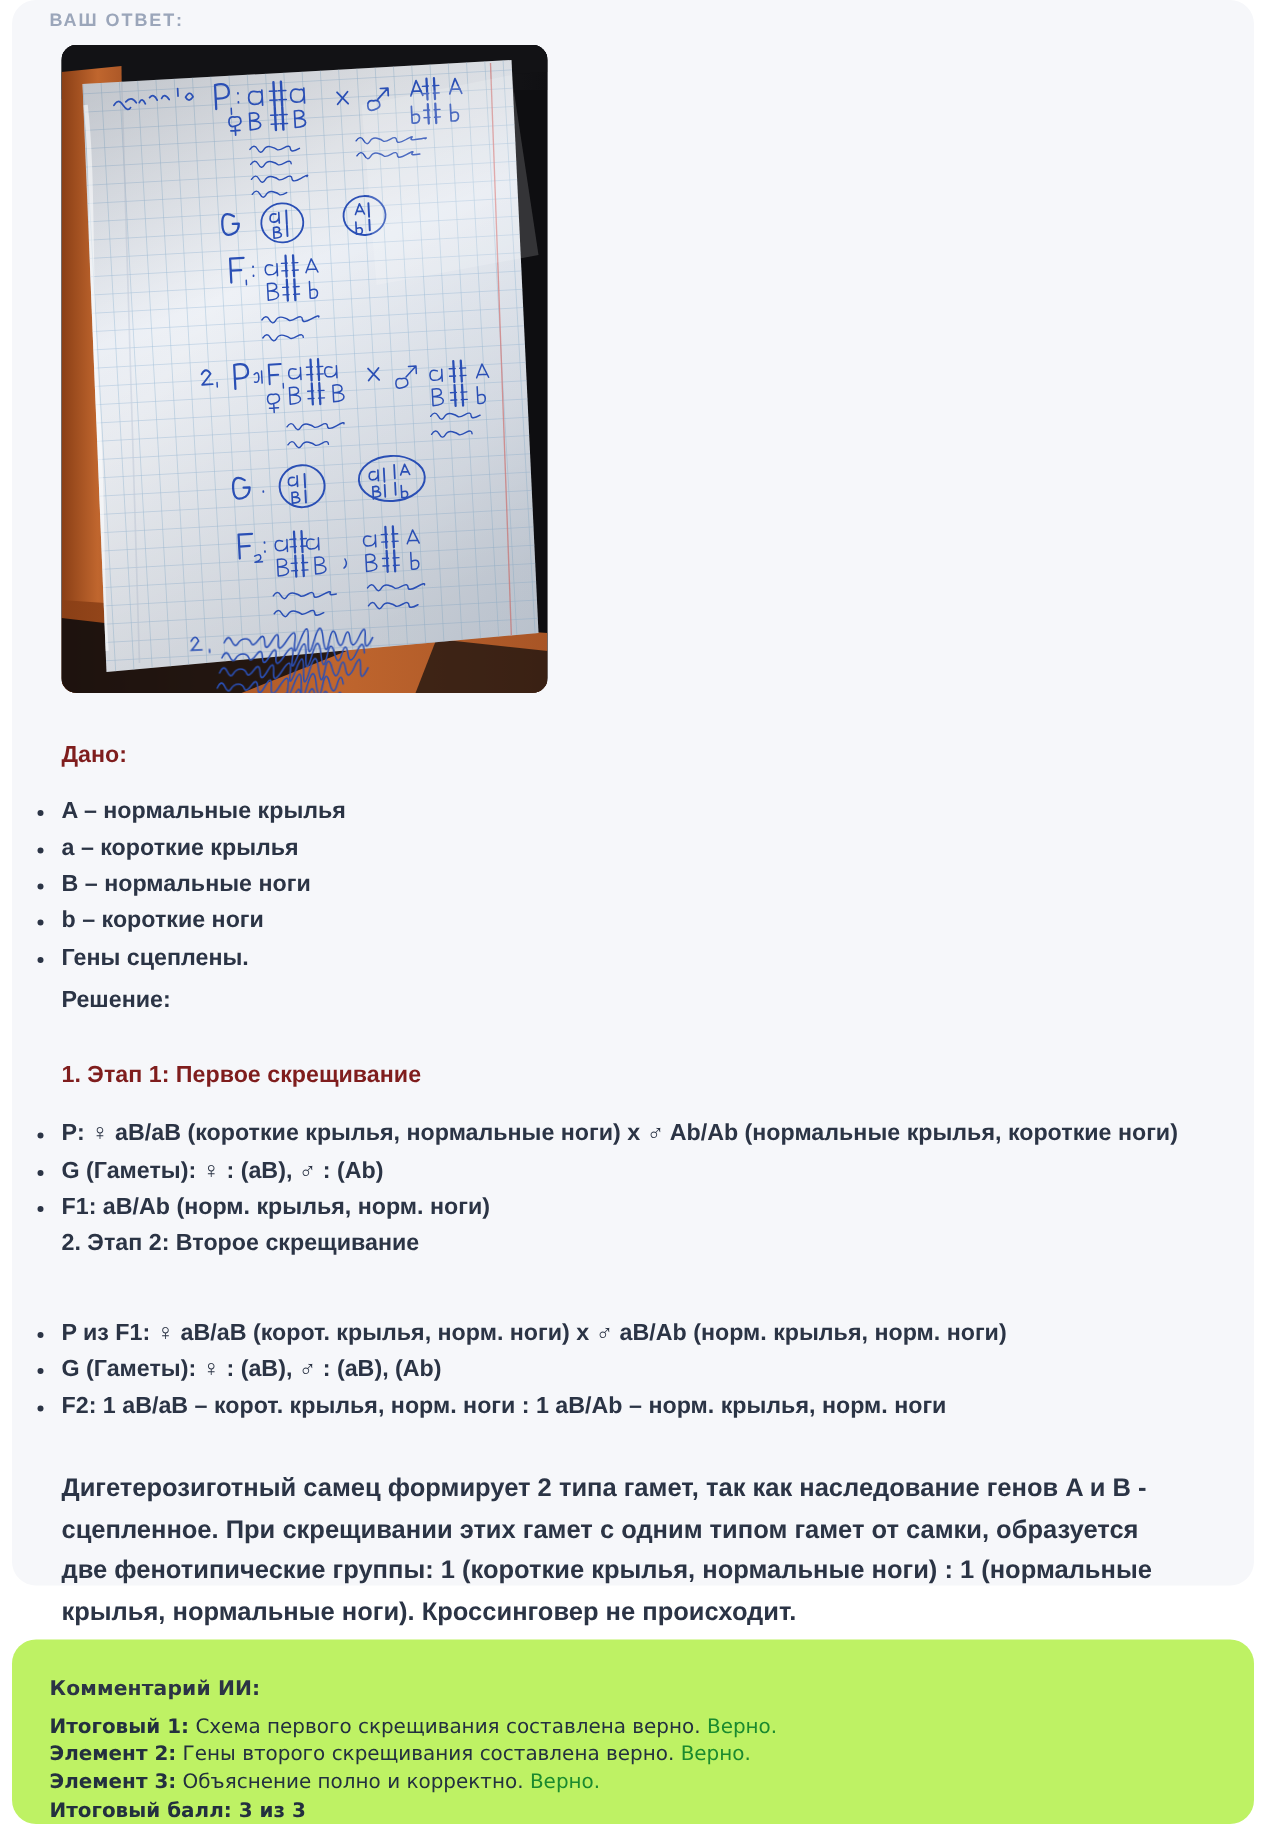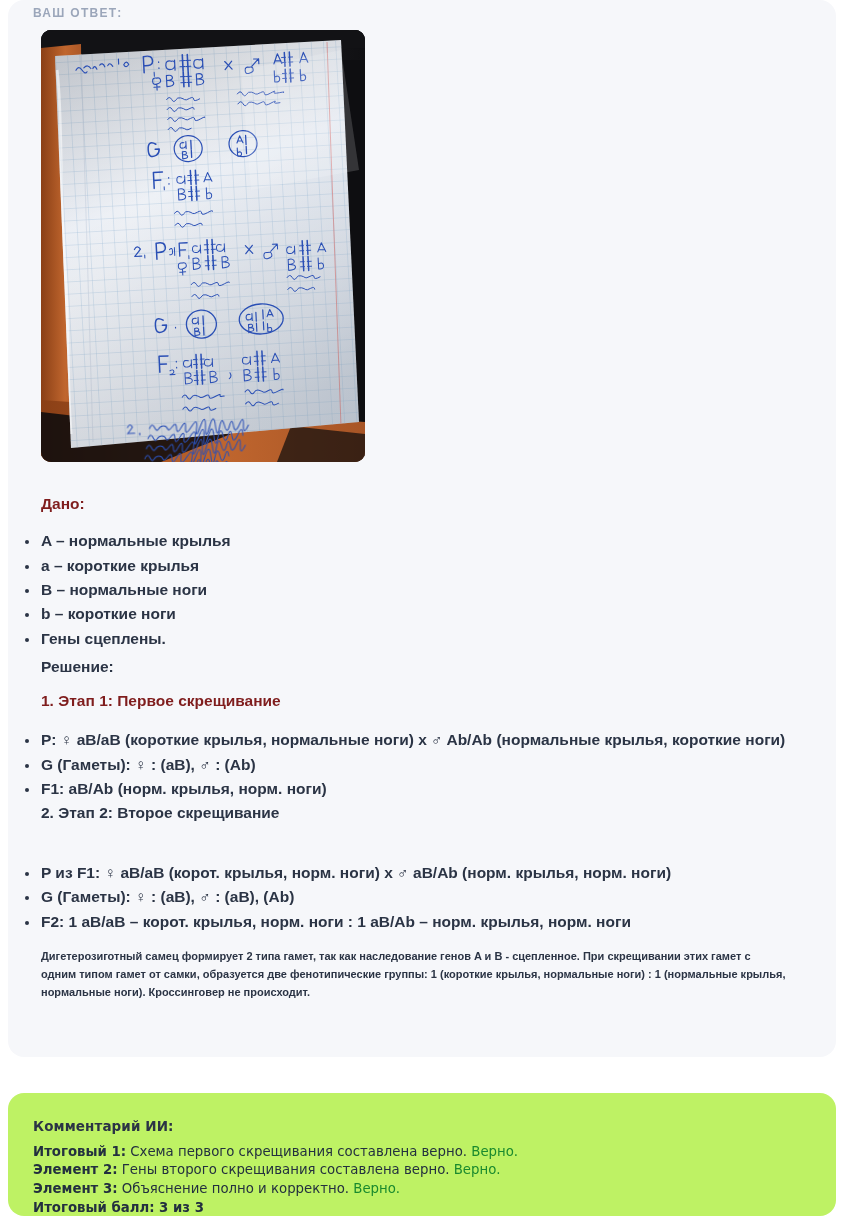--- a/index.html
+++ b/index.html
@@ -59,22 +59,22 @@
   }
   ul.bl li.bullet::before {
     content: "";
     position: absolute; left: 17px; top: 11px;
     width: 4px; height: 4px; border-radius: 50%;
     background: #2b3445;
   }
   ul.bl li.nob { font-weight: 700; }
   .para {
     padding: 0 50px 0 33px;
-    margin: 14px 0 0 0;
-    font-size: 11px; font-weight: 700; color: #2b3445;
+    margin: 28px 0 0 0;
+    font-size: 17px; font-weight: 700; color: #2b3445;
     line-height: 1.62;
   }
 
   
   .ai-card {
     position: absolute; left: 8px; top: 1093px; width: 828px; height: 123px;
     background: #bef264; border-radius: 16px;
   }
   .ai-inner {
     position: absolute; left: 25px; top: 25px; right: 20px;
@@ -339,21 +339,21 @@
 
       <ul class="bl" style="margin-top:15px;">
         <li class="bullet">A – нормальные крылья</li>
         <li class="bullet">a – короткие крылья</li>
         <li class="bullet">B – нормальные ноги</li>
         <li class="bullet">b – короткие ноги</li>
         <li class="bullet">Гены сцеплены.</li>
         <li class="nob" style="height:28px;line-height:32px;">Решение:</li>
       </ul>
 
-      <div class="h-block" style="margin-top:12px;">1. Этап 1: Первое скрещивание</div>
+      <div class="h-block" style="margin-top:28px;">1. Этап 1: Первое скрещивание</div>
 
       <ul class="bl" style="margin-top:17px;">
         <li class="bullet">P: ♀ aB/aB (короткие крылья, нормальные ноги) x ♂ Ab/Ab (нормальные крылья, короткие ноги)</li>
         <li class="bullet">G (Гаметы): ♀ : (aB), ♂ : (Ab)</li>
         <li class="bullet">F1: aB/Ab (норм. крылья, норм. ноги)</li>
         <li class="nob">2. Этап 2: Второе скрещивание</li>
       </ul>
 
       <ul class="bl" style="margin-top:35px;">
         <li class="bullet">P из F1: ♀ aB/aB (корот. крылья, норм. ноги) x ♂ aB/Ab (норм. крылья, норм. ноги)</li>

